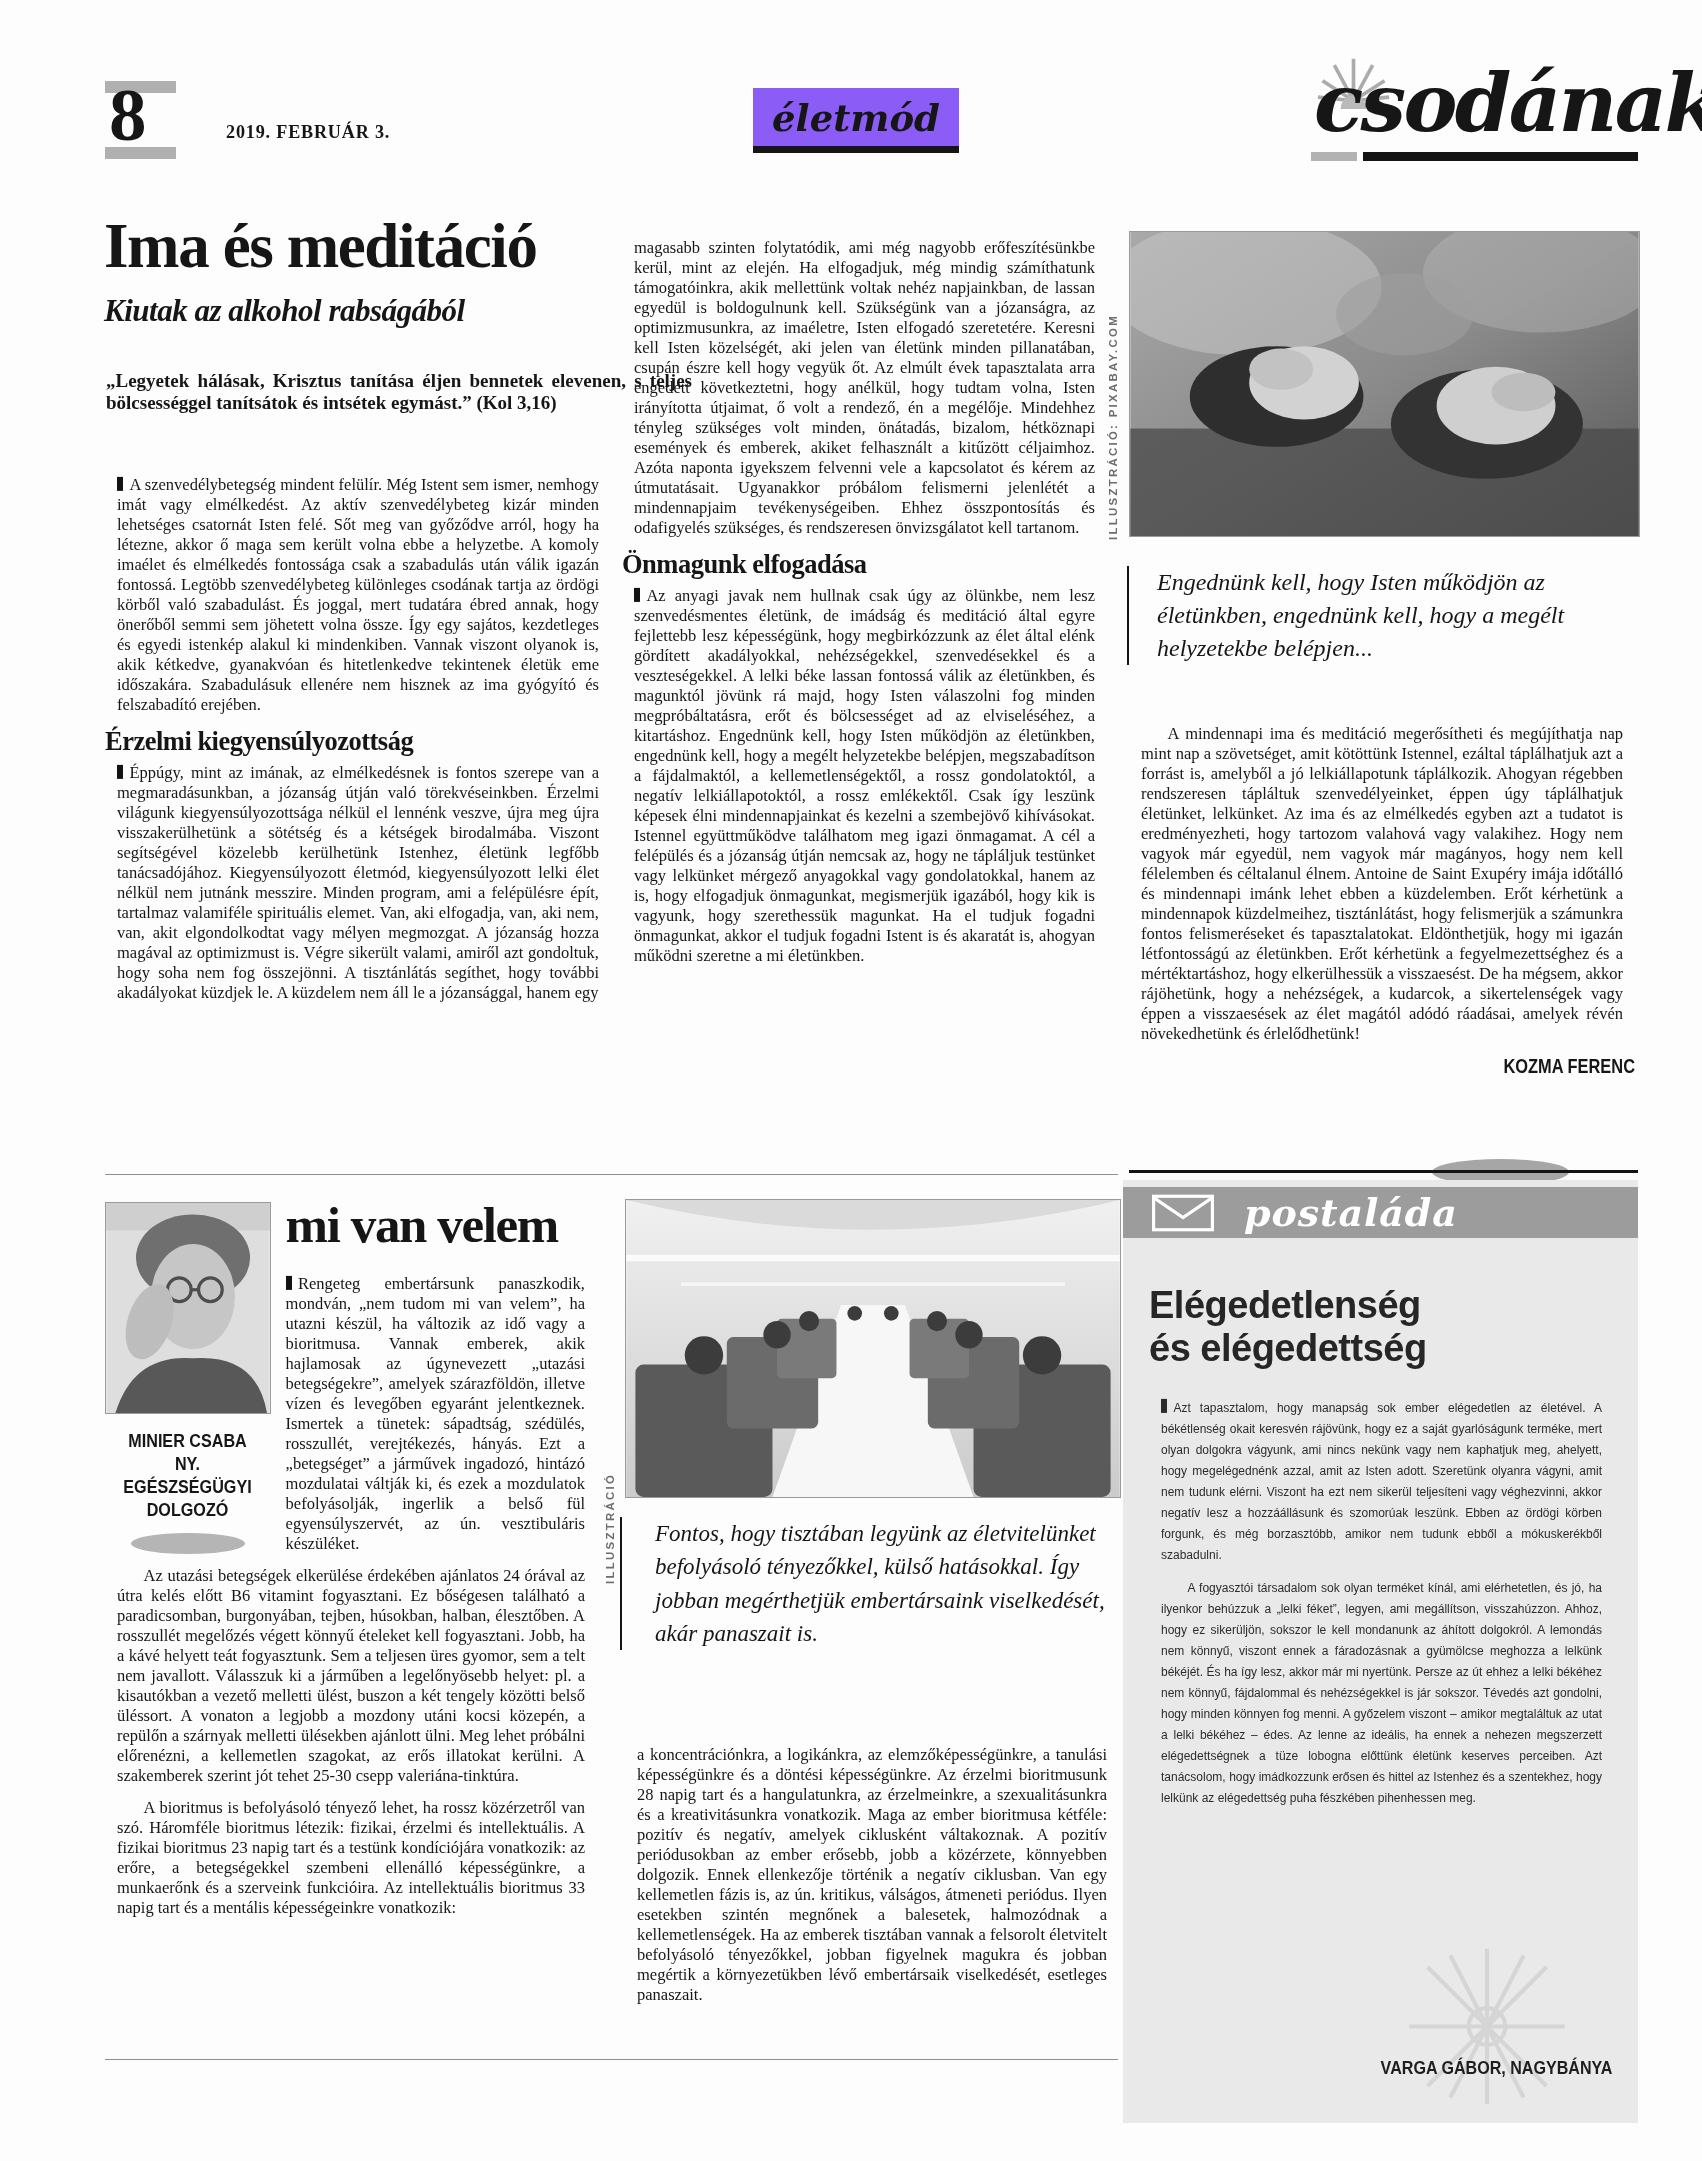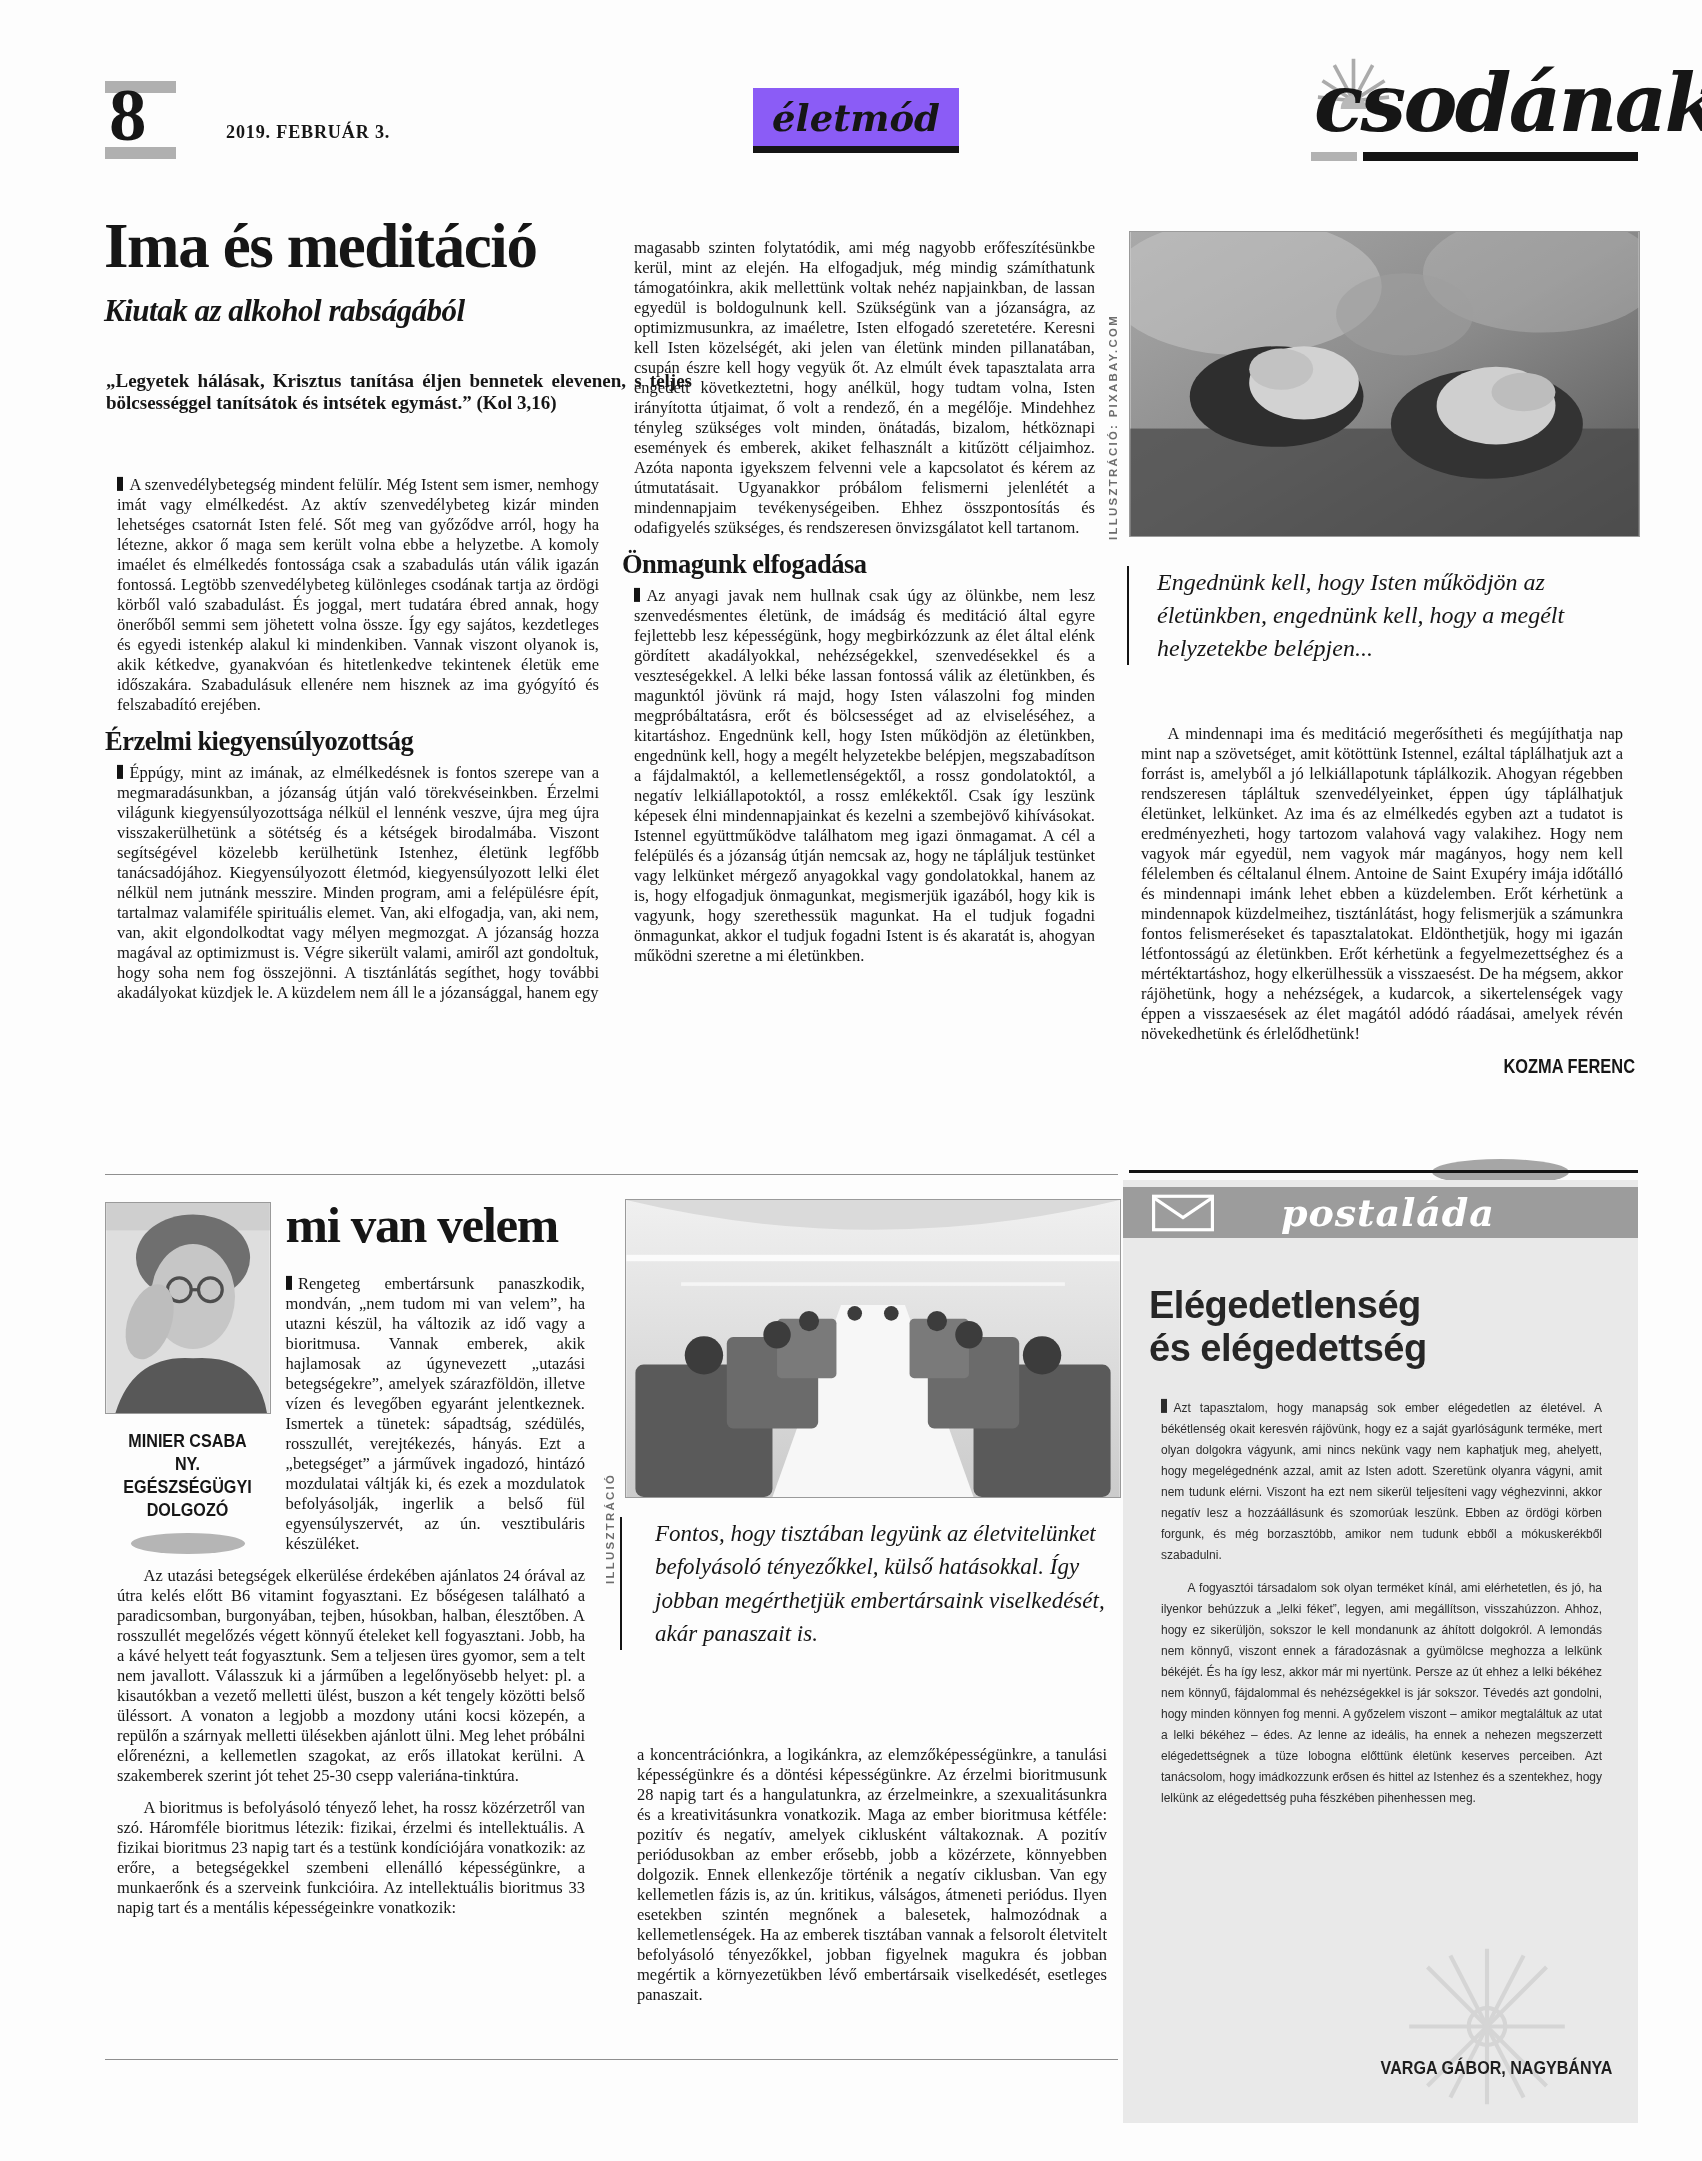--- a/index.html
+++ b/index.html
@@ -50,21 +50,21 @@
   .s2ellipse{width:114px;height:21px;background:#b5b5b5;border-radius:50%;margin:12px auto 0 auto;}
   .h2a{font-size:51px;font-weight:bold;line-height:1.05;letter-spacing:-1.4px;margin-bottom:21px;}
   .h2a span{display:block;}
   .pq2{position:absolute;left:620px;top:1517px;width:462px;border-left:2.7px solid #141414;padding-left:33px;
        font-style:italic;font-size:23px;line-height:1.45;}
   .colB{position:absolute;left:625px;top:1733px;width:494px;}
   
   .letter{position:absolute;left:1123px;top:1180px;width:515px;height:943px;background:#e9e9e9;overflow:hidden;}
   .letterbar{position:absolute;left:0;top:7.3px;width:515px;height:51px;background:#9c9c9c;display:flex;align-items:center;}
   .envelope{margin-left:28px;}
-  .letterbar .lbl{margin-left:66px;color:#ffffff;font-family:"DejaVu Serif", serif;font-style:italic;
+  .letterbar .lbl{margin-left:29px;color:#ffffff;font-family:"DejaVu Serif", serif;font-style:italic;
                   font-weight:bold;font-size:38px;letter-spacing:0.9px;}
   .ltitle{position:absolute;left:26px;top:104px;font-family:"Liberation Sans", sans-serif;font-weight:bold;
           font-size:38px;line-height:1.12;color:#262626;letter-spacing:-0.5px;}
   .ltitle span{display:block;}
   .lbody{position:absolute;left:26px;top:206px;width:465px;font-family:"Liberation Sans", sans-serif;
          font-size:12px;line-height:21px;color:#2c2c2c;}
   .lbody .pm{background:#2c2c2c;}
   .lsig{position:absolute;right:26px;bottom:44px;font-family:"Liberation Sans", sans-serif;font-weight:bold;
         font-size:18.3px;color:#1e1e1e;transform:scaleX(.88);transform-origin:right;}
   .lstar{position:absolute;right:64px;bottom:13.7px;opacity:.9;}

